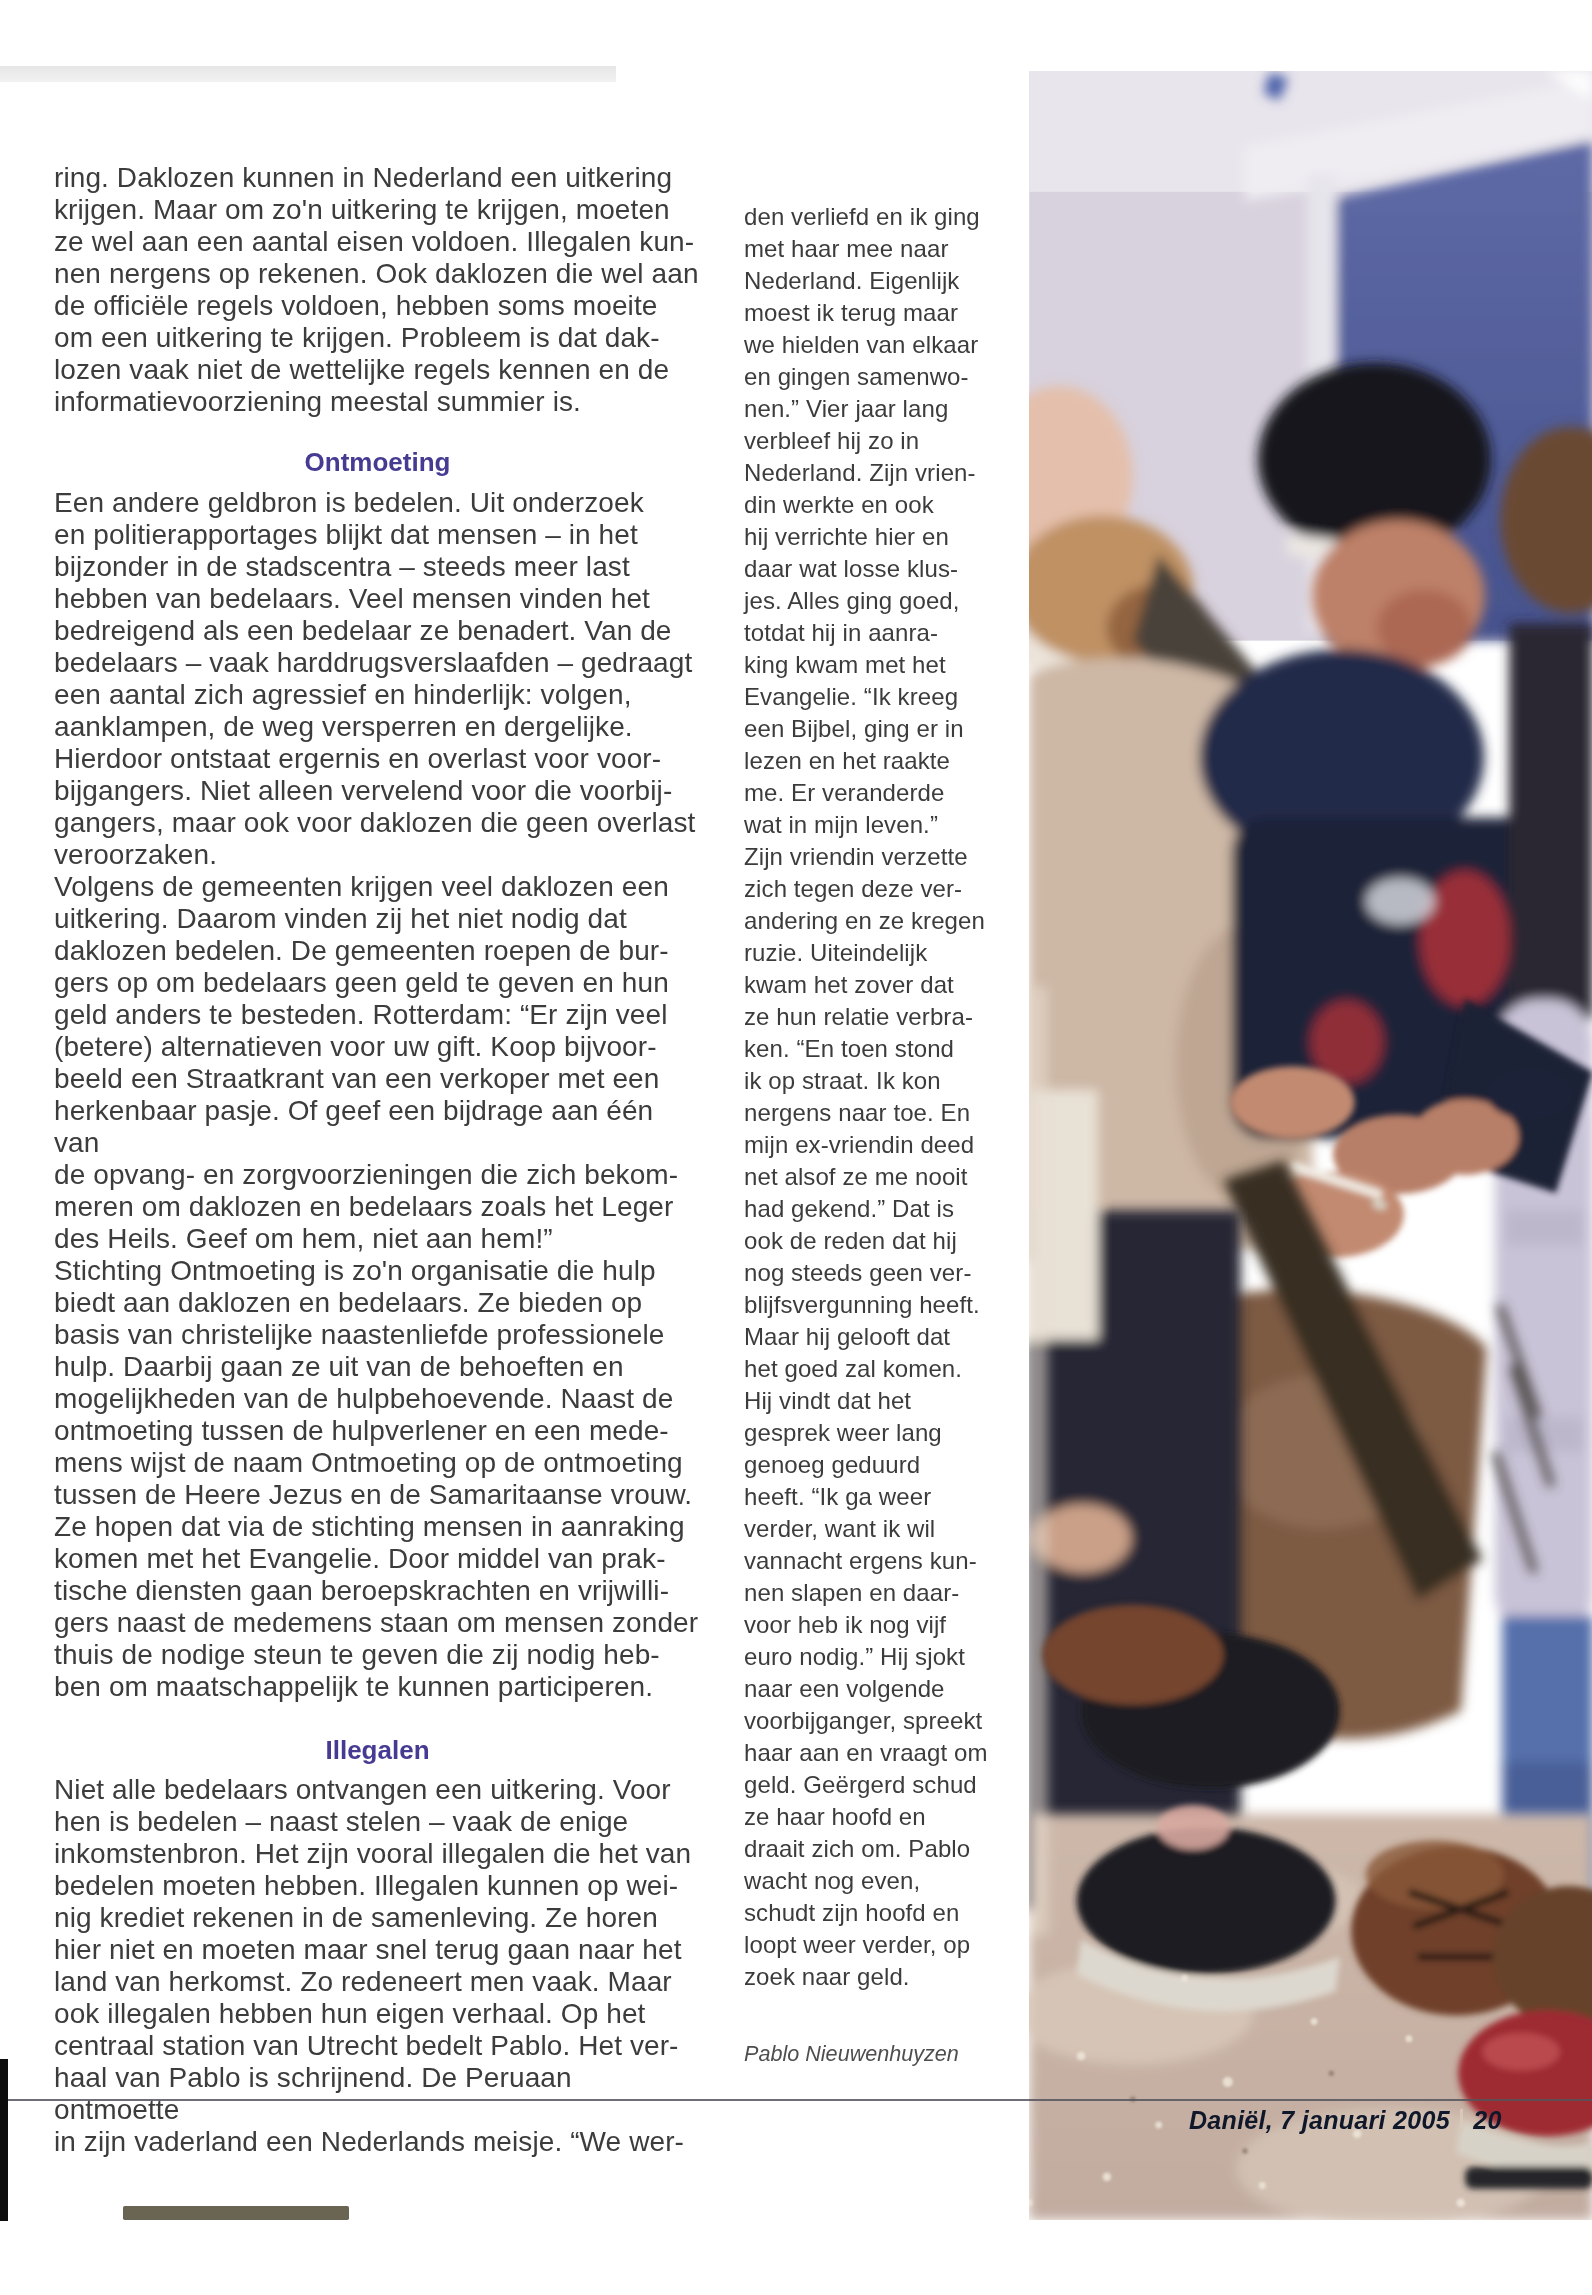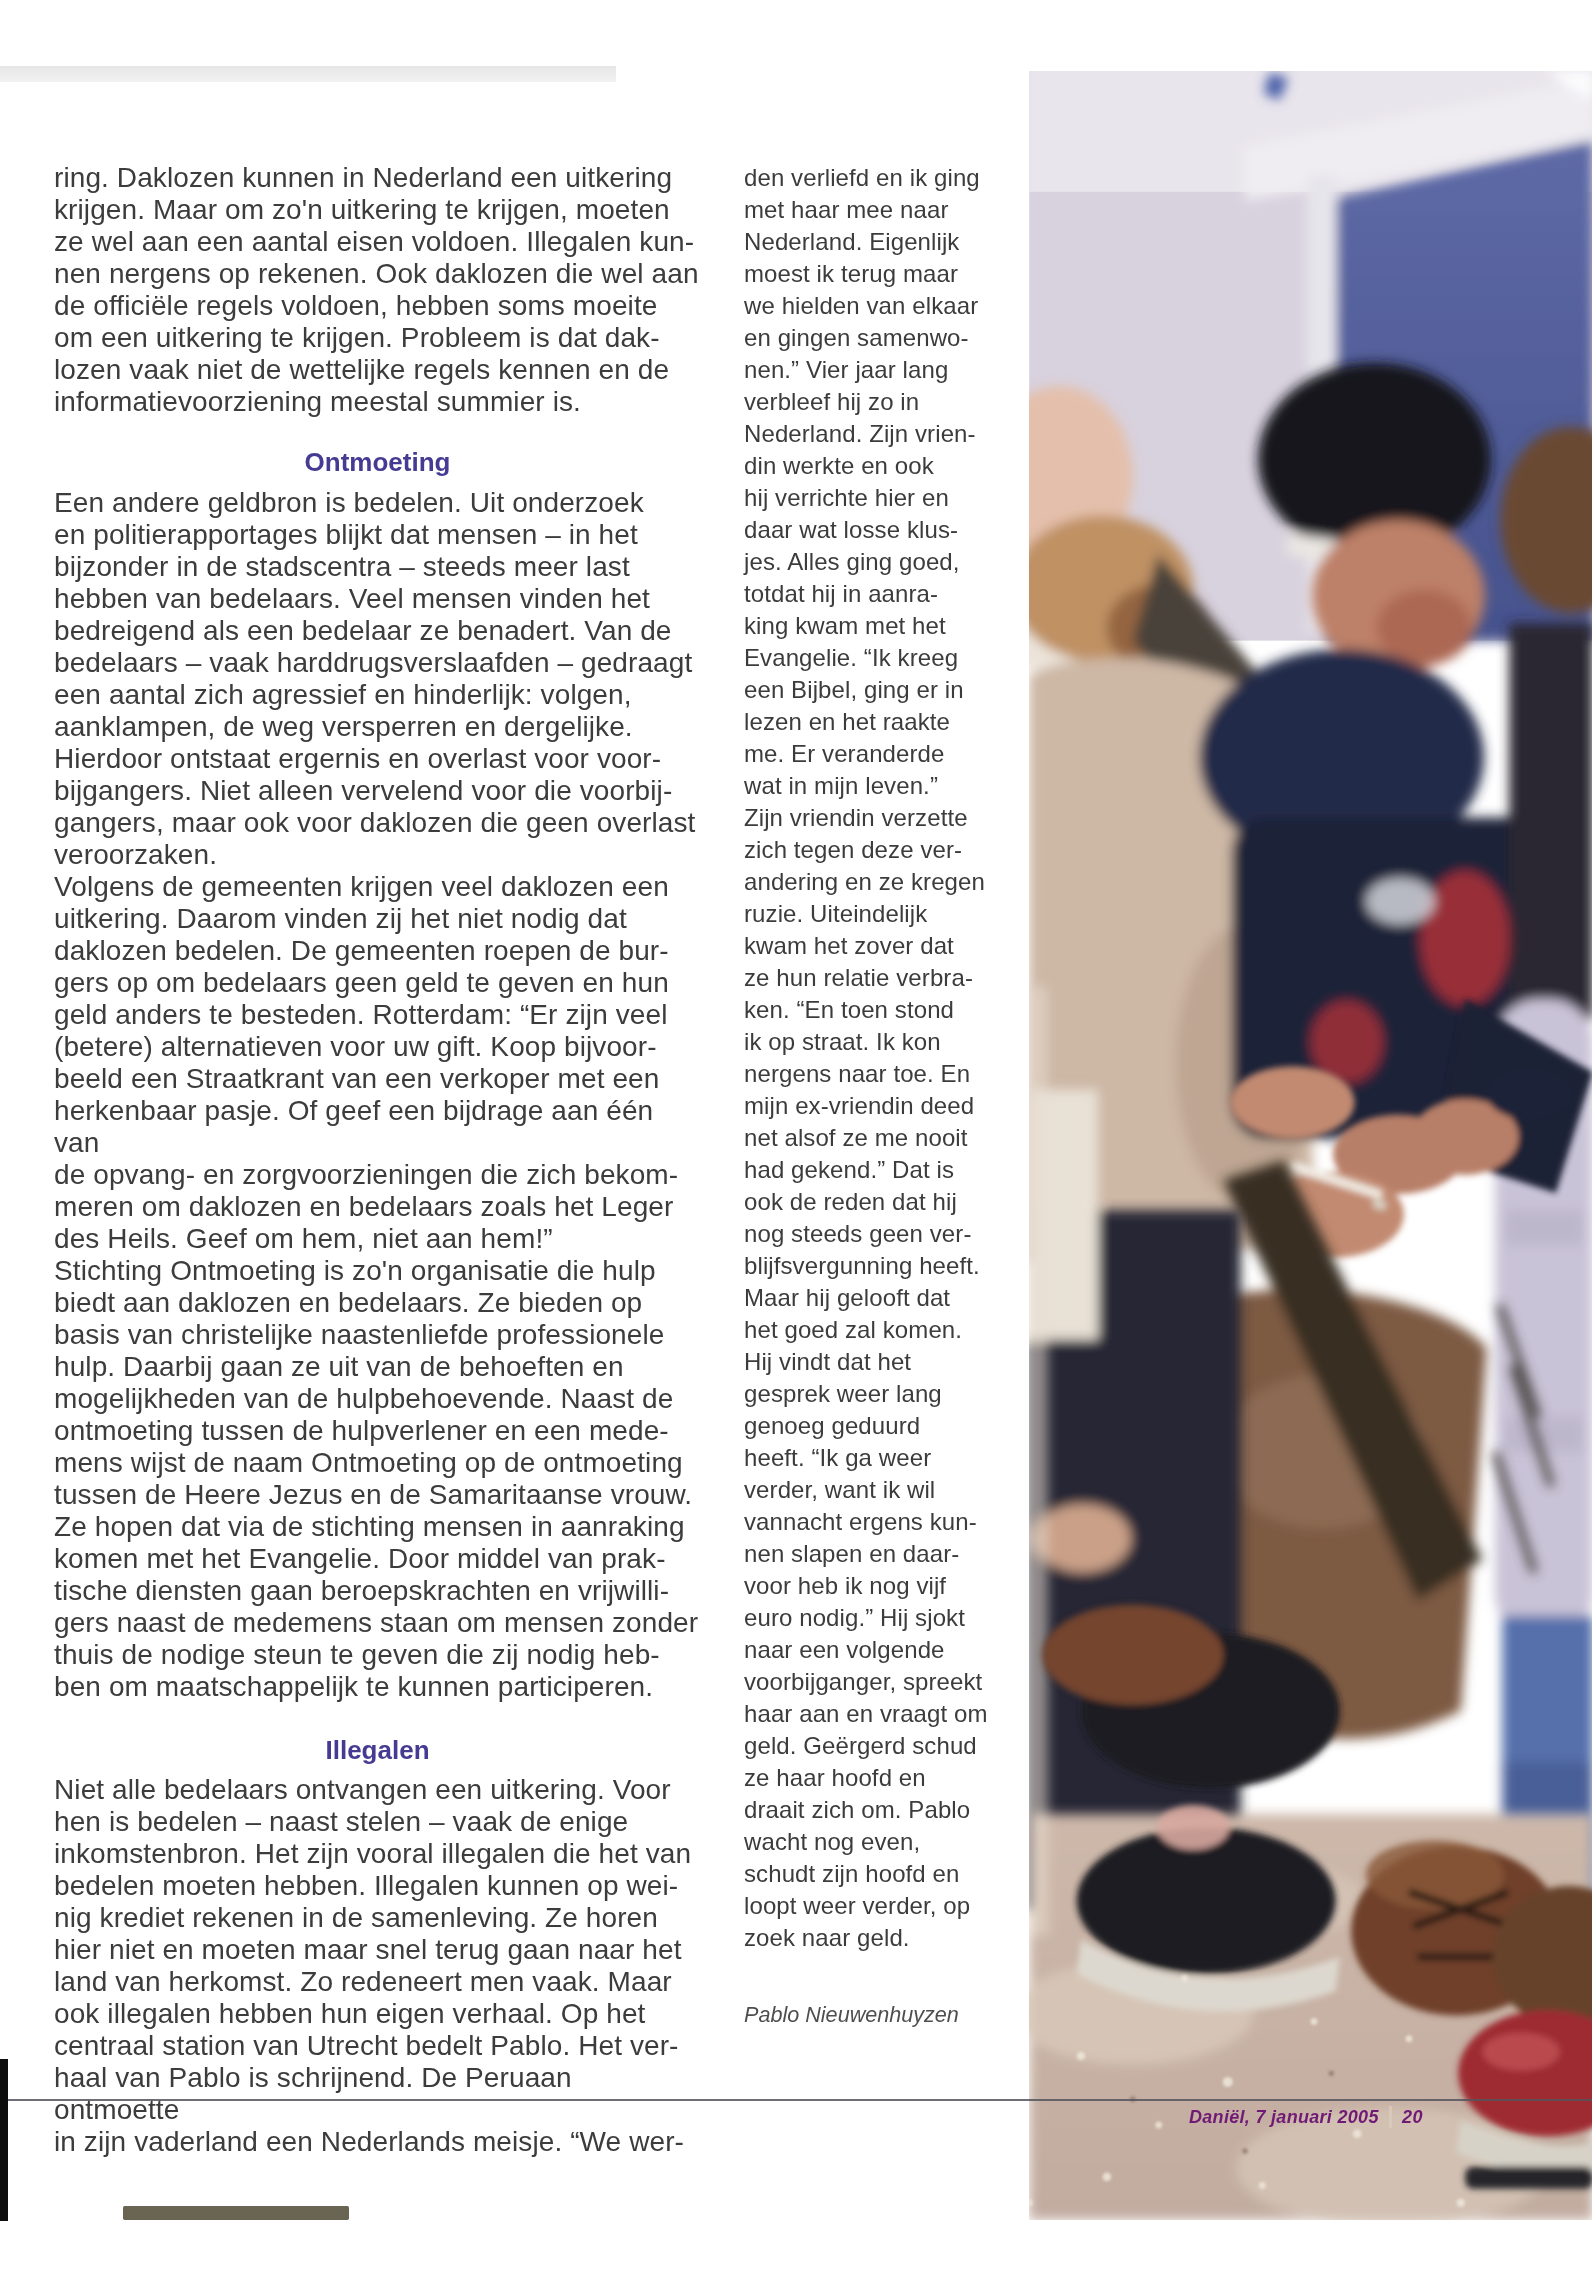--- a/index.html
+++ b/index.html
@@ -9,31 +9,31 @@
   }
   .scan-streak{position:absolute;left:0;top:66px;width:616px;height:15.5px;
     background:linear-gradient(180deg,#dededf,#ededee);opacity:.75;}
   .edge-strip-left{position:absolute;left:0;top:2059px;width:7.8px;height:162px;background:#0d0d0d;}
   .scan-bar-bottom{position:absolute;left:123px;top:2206px;width:226px;height:14px;
     background:#5a5440;opacity:.9;border-radius:1.7px;}
 
   .col-left{position:absolute;left:54px;top:162px;width:647px;color:#3d3c3d;}
   .col-mid{position:absolute;left:744px;top:162px;width:281px;color:#3d3c3d;}
   .body-text{font-size:28px;line-height:32px;white-space:pre-line;margin:0;letter-spacing:0.1px;}
-  .col-mid .body-text{font-size:24px;}
+  .col-mid .body-text{font-size:24px;margin-top:39px;}
   h2.sect{font-size:26px;line-height:32px;font-weight:bold;color:#453b92;margin:28px 0 8.6px 0;text-align:center;}
   h2.sect.second{margin-top:31px;}
   .byline{margin-top:48px;font-size:21.6px;font-style:italic;color:#4f4d4e;}
 
   .photo{position:absolute;left:1029px;top:71px;width:564px;height:2149px;overflow:hidden;}
   .photo svg{display:block;width:564px;height:2149px;}
 
   .footer-rule{position:absolute;left:7px;top:2099px;width:1585px;height:1.7px;background:#55555e;opacity:.85;}
   .footer{position:absolute;left:1189px;top:2106px;display:flex;align-items:center;
-    font-size:18px;font-weight:bold;font-style:italic;color:#701a75;letter-spacing:0.3px;}
+    font-size:25px;font-weight:bold;font-style:italic;color:#0f172a;letter-spacing:0.3px;}
   .footer .sep{display:inline-block;width:2.6px;height:22.4px;background:#d9cabb;margin:0 10.4px;opacity:.9;}
 </style>
 </head>
 <body>
 
 <div class="scan-streak"></div>
 
 <div class="col-left">
   <p class="body-text">ring. Daklozen kunnen in Nederland een uitkering
 krijgen. Maar om zo'n uitkering te krijgen, moeten

